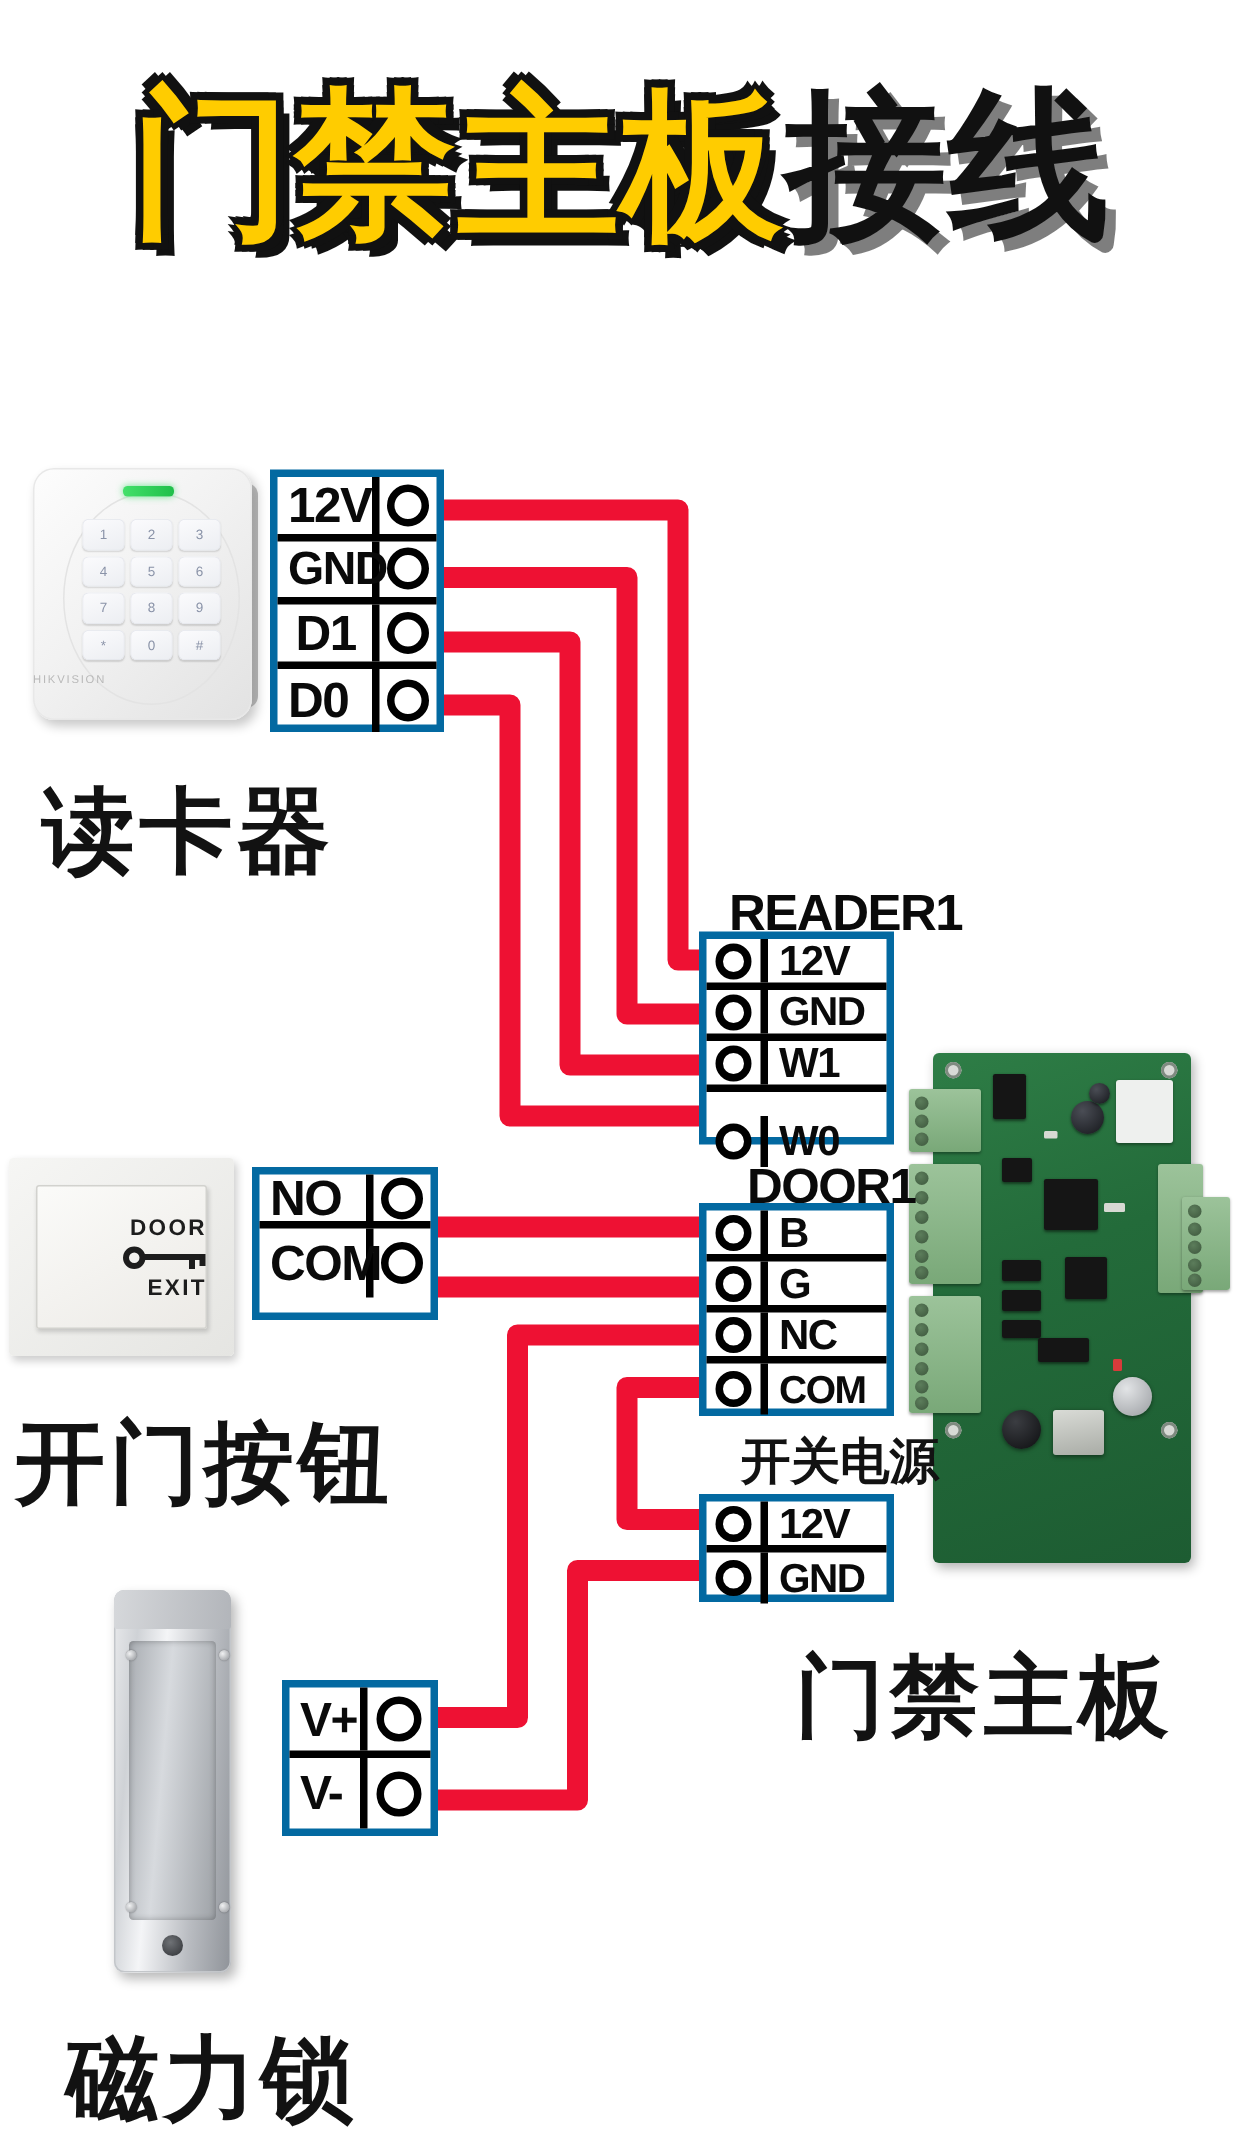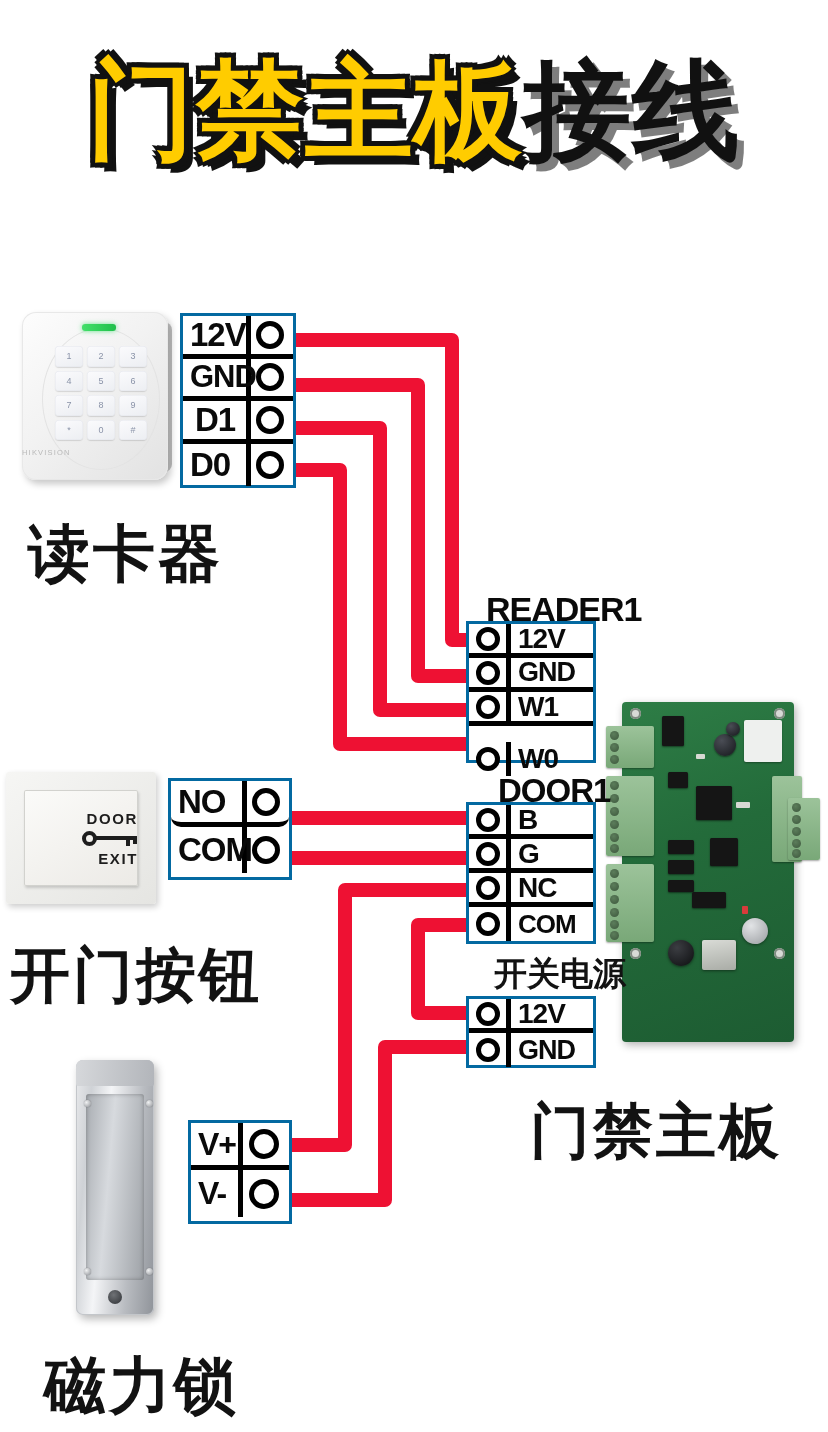--- a/index.html
+++ b/index.html
@@ -14,21 +14,21 @@
          font-family:"DejaVu Sans","Liberation Sans",sans-serif;white-space:nowrap;}
   .title span{display:inline-block;}
   .t-yellow{color:#ffcc00;
     text-shadow:
       -5px -5px 0 #111, 5px -5px 0 #111, -5px 5px 0 #111, 5px 5px 0 #111,
       -5px 0 0 #111, 5px 0 0 #111, 0 -5px 0 #111, 0 5px 0 #111,
       9px 9px 0 #111;}
   .t-black{color:#111;text-shadow:7px 7px 0 rgba(20,20,20,.55);}
 
   
-  .tb{position:absolute;border:3px solid #0369a1;background:#fff;box-sizing:border-box;z-index:6;}
+  .tb{position:absolute;border:5px solid #0369a1;background:#fff;box-sizing:border-box;z-index:6;}
   .tb .row{display:flex;align-items:center;box-sizing:border-box;border-bottom:5px solid #000;}
   .tb .row:last-child{border-bottom:none;}
   .cell-pin{display:flex;align-items:center;justify-content:center;box-sizing:border-box;}
   .cell-lbl{display:flex;align-items:center;box-sizing:border-box;
             font-weight:bold;color:#0a0a0a;letter-spacing:-1px;}
   .pin{border:5px solid #000;border-radius:50%;background:#fff;box-sizing:border-box;}
 
   
   .tb.pin-right .cell-lbl{border-right:5px solid #000;justify-content:flex-start;padding-left:7px;}
   .tb.pin-left  .cell-pin{border-right:5px solid #000;}
@@ -236,21 +236,21 @@
             <div class="ks"></div>
             <div class="kt1"></div>
             <div class="kt2"></div>
         </div>
         <div class="exit-txt">EXIT</div>
       </div>
     </div>
   </div>
 
   <div class="tb pin-right" style="left:168px;top:778px;width:124px;height:102px;">
-    <div class="row" style="height:46px;border-radius:10px;">
+    <div class="row" style="height:36px;">
       <div class="cell-lbl" style="width:76px;height:100%;font-size:33px;">NO</div>
       <div class="cell-pin" style="width:38px;height:100%;">
         <div class="pin" style="width:28px;height:28px;"></div>
       </div>
     </div>
     <div class="row" style="height:46px;">
       <div class="cell-lbl" style="width:76px;height:100%;font-size:33px;">COM</div>
       <div class="cell-pin" style="width:38px;height:100%;">
         <div class="pin" style="width:28px;height:28px;"></div>
       </div>

